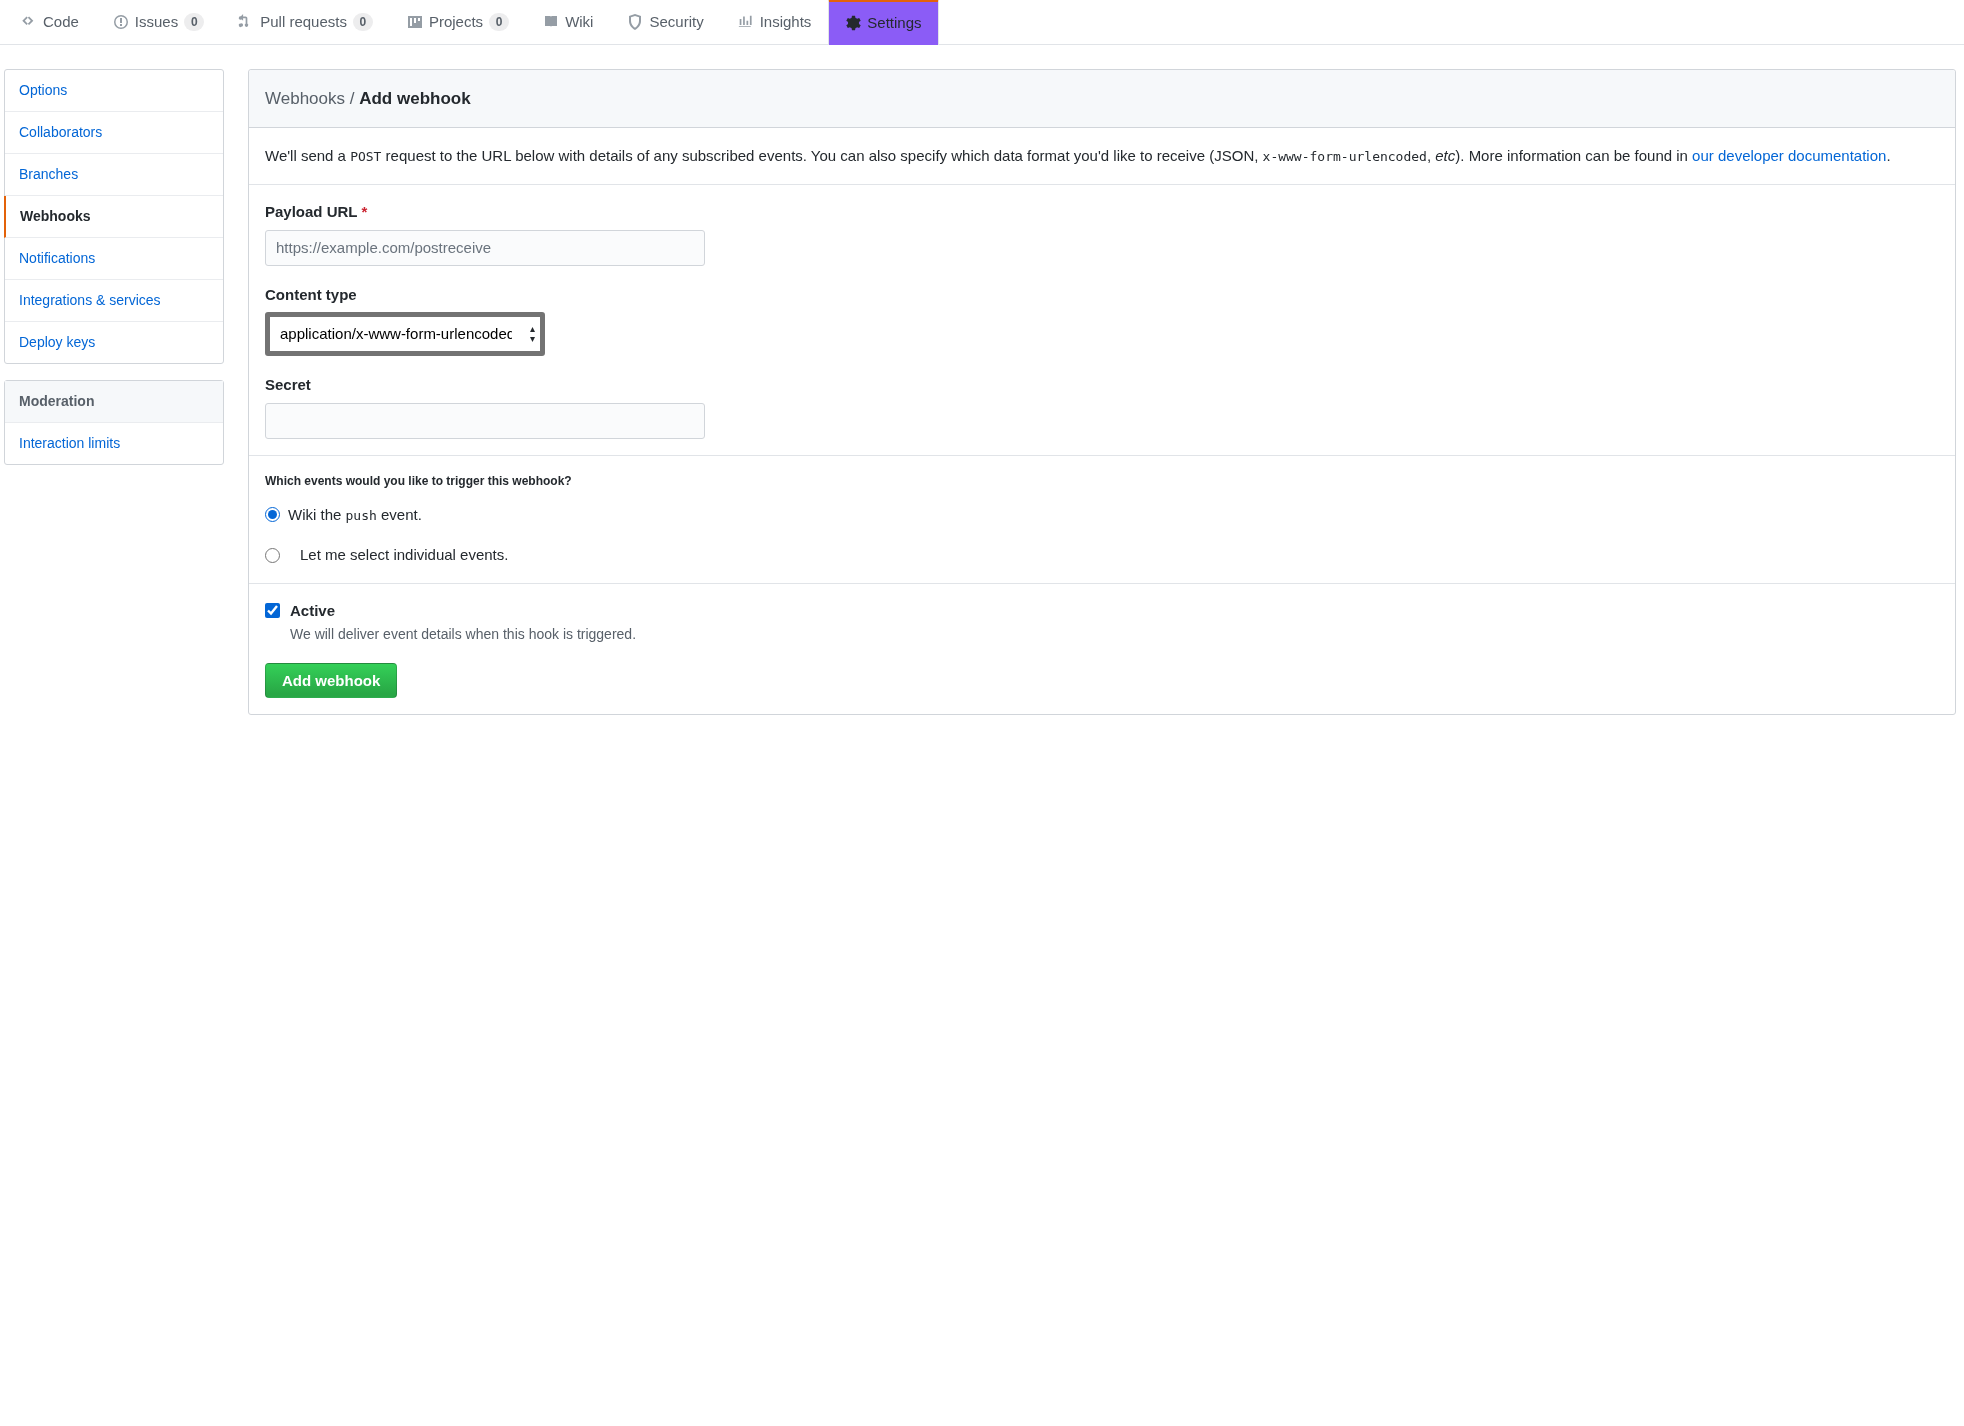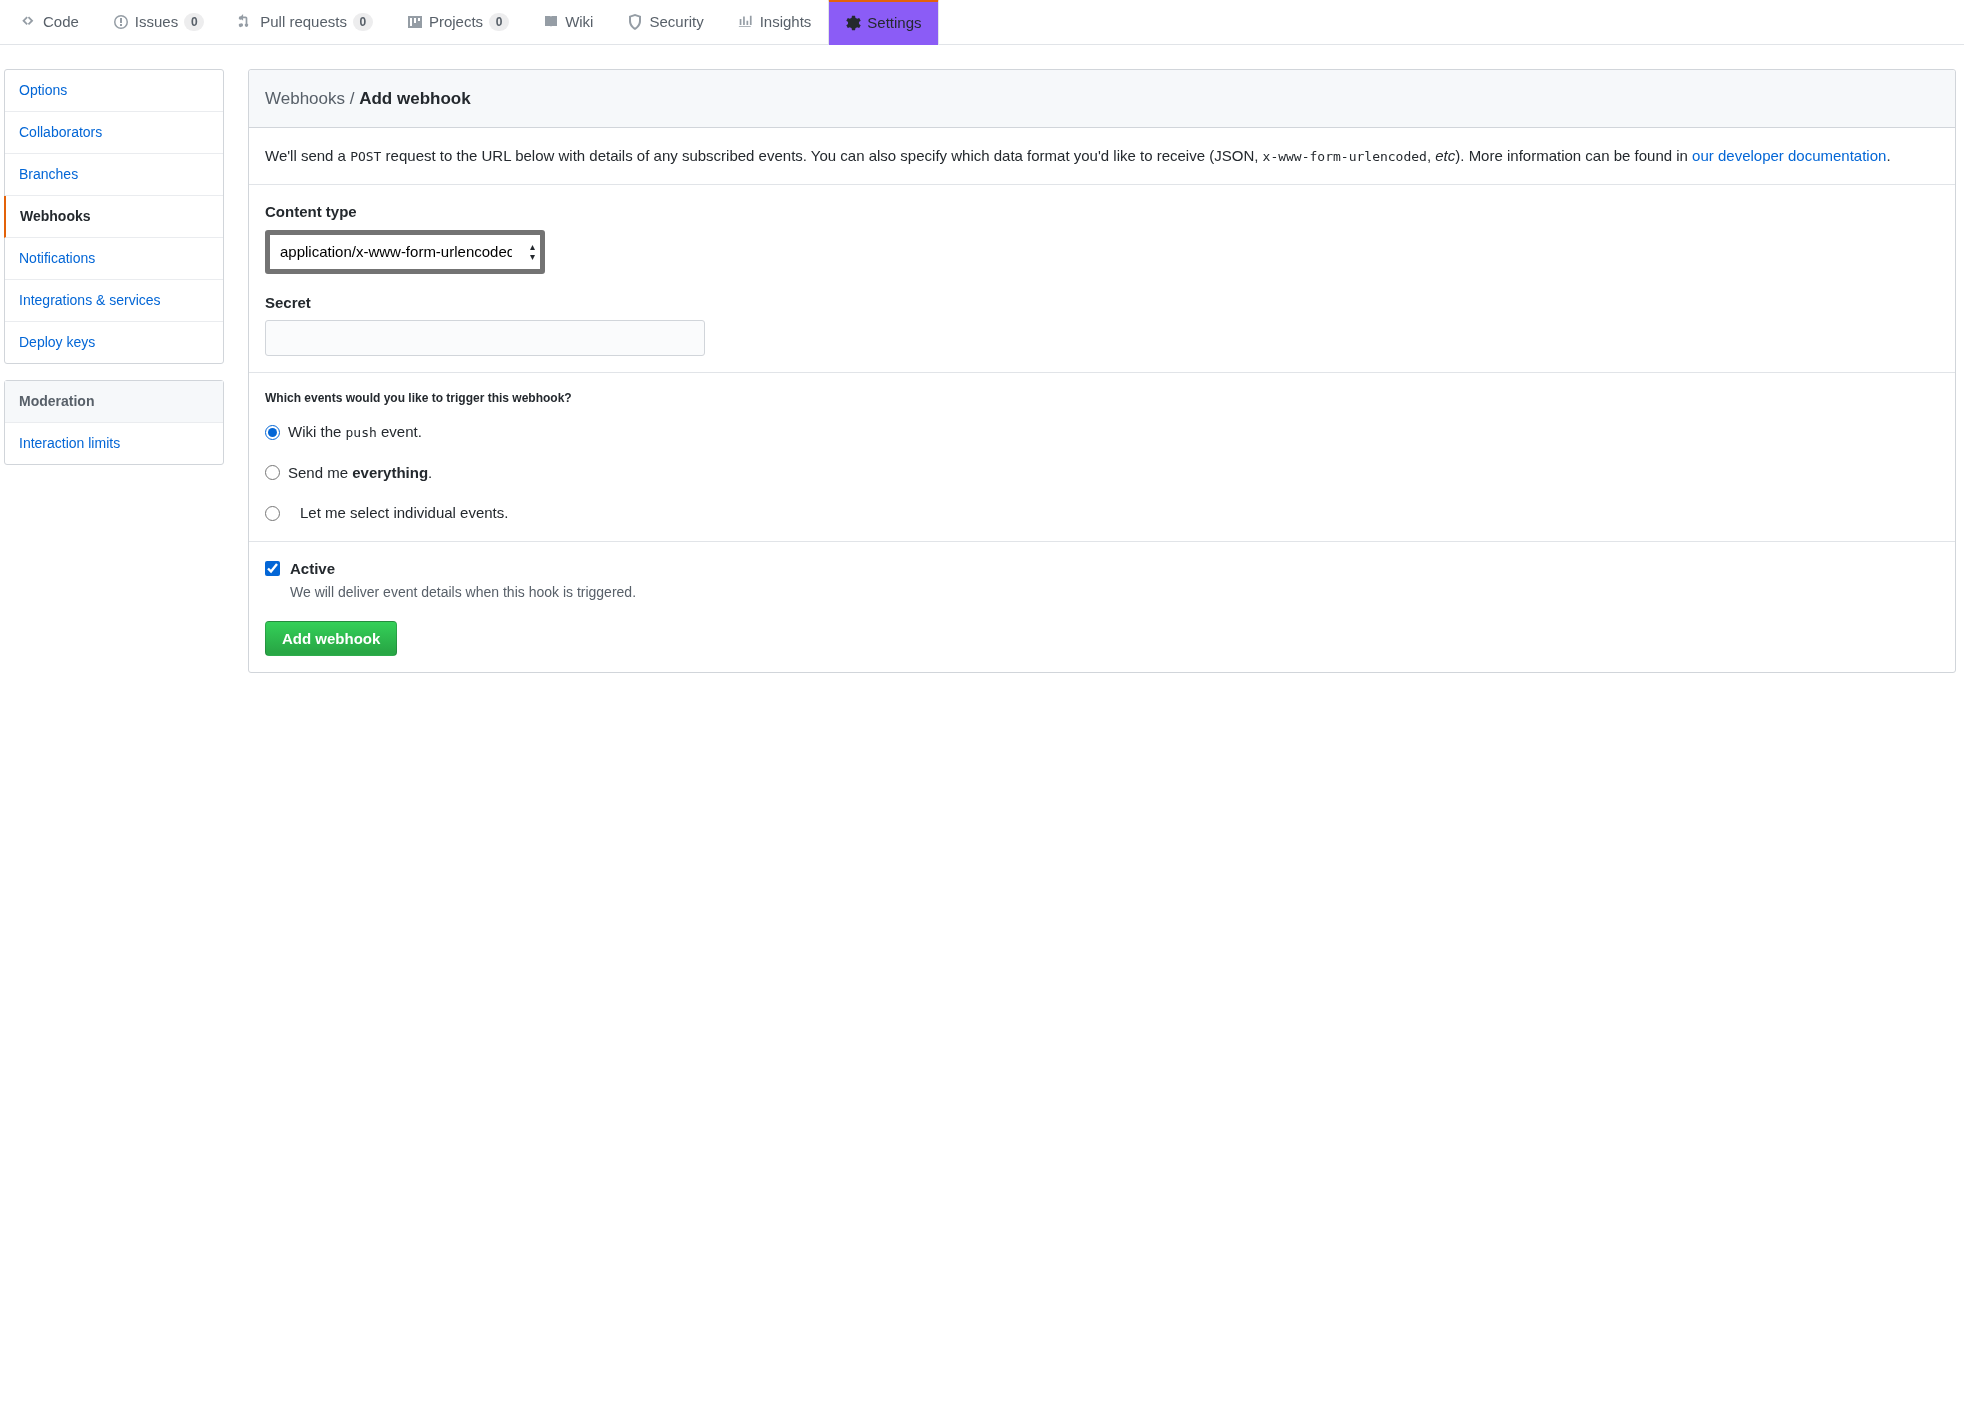--- a/index.html
+++ b/index.html
@@ -249,20 +249,27 @@
       </div>
 
       <div class="box-section">
         <p class="intro">
           <span>We'll send a </span><code>POST</code><span> request to the URL below with details of any subscribed events. You can also specify which data format you'd like to receive (JSON, </span><code>x-www-form-urlencoded</code><span>, </span><em>etc</em><span>). More information can be found in </span><a>our developer documentation</a><span>.</span>
         </p>
       </div>
 
       <div class="box-section">
         <div class="form-group">
+          <label class="form-label">
+            <span>Payload URL</span>
+            <span class="required">*</span>
+          </label>
+          <input type="text" class="form-control" placeholder="https://example.com/postreceive" style="">
+        </div>
+        <div class="form-group">
           <label class="form-label">Content type</label>
           <span class="select-wrap">
             <select class="form-select">
               <option>application/x-www-form-urlencoded</option>
             </select>
             <span class="select-caret">▴<br>▾</span>
           </span>
         </div>
         <div class="form-group">
           <label class="form-label">Secret</label>
@@ -273,26 +280,20 @@
       <div class="box-section">
         <div class="section-title">Which events would you like to trigger this webhook?</div>
         <div class="radio-row">
           <input type="radio" name="ev" checked="" style="">
           <span class="radio-label">
             <span>Wiki the </span><code>push</code><span> event.</span>
           </span>
         </div>
         <div class="radio-row">
           <input type="radio" name="ev" style="">
-          <span class="radio-label">
-            <span>Send me </span><strong>everything</strong><span>.</span>
-          </span>
-        </div>
-        <div class="radio-row">
-          <input type="radio" name="ev" style="">
           <span class="radio-label">Let me select individual events.</span>
         </div>
       </div>
 
       <div class="box-section">
         <div class="check-row">
           <input type="checkbox" checked="" style="margin-top: 3px;">
           <div class="check-text">
             <div class="t1">Active</div>
             <div class="t2">We will deliver event details when this hook is triggered.</div>

